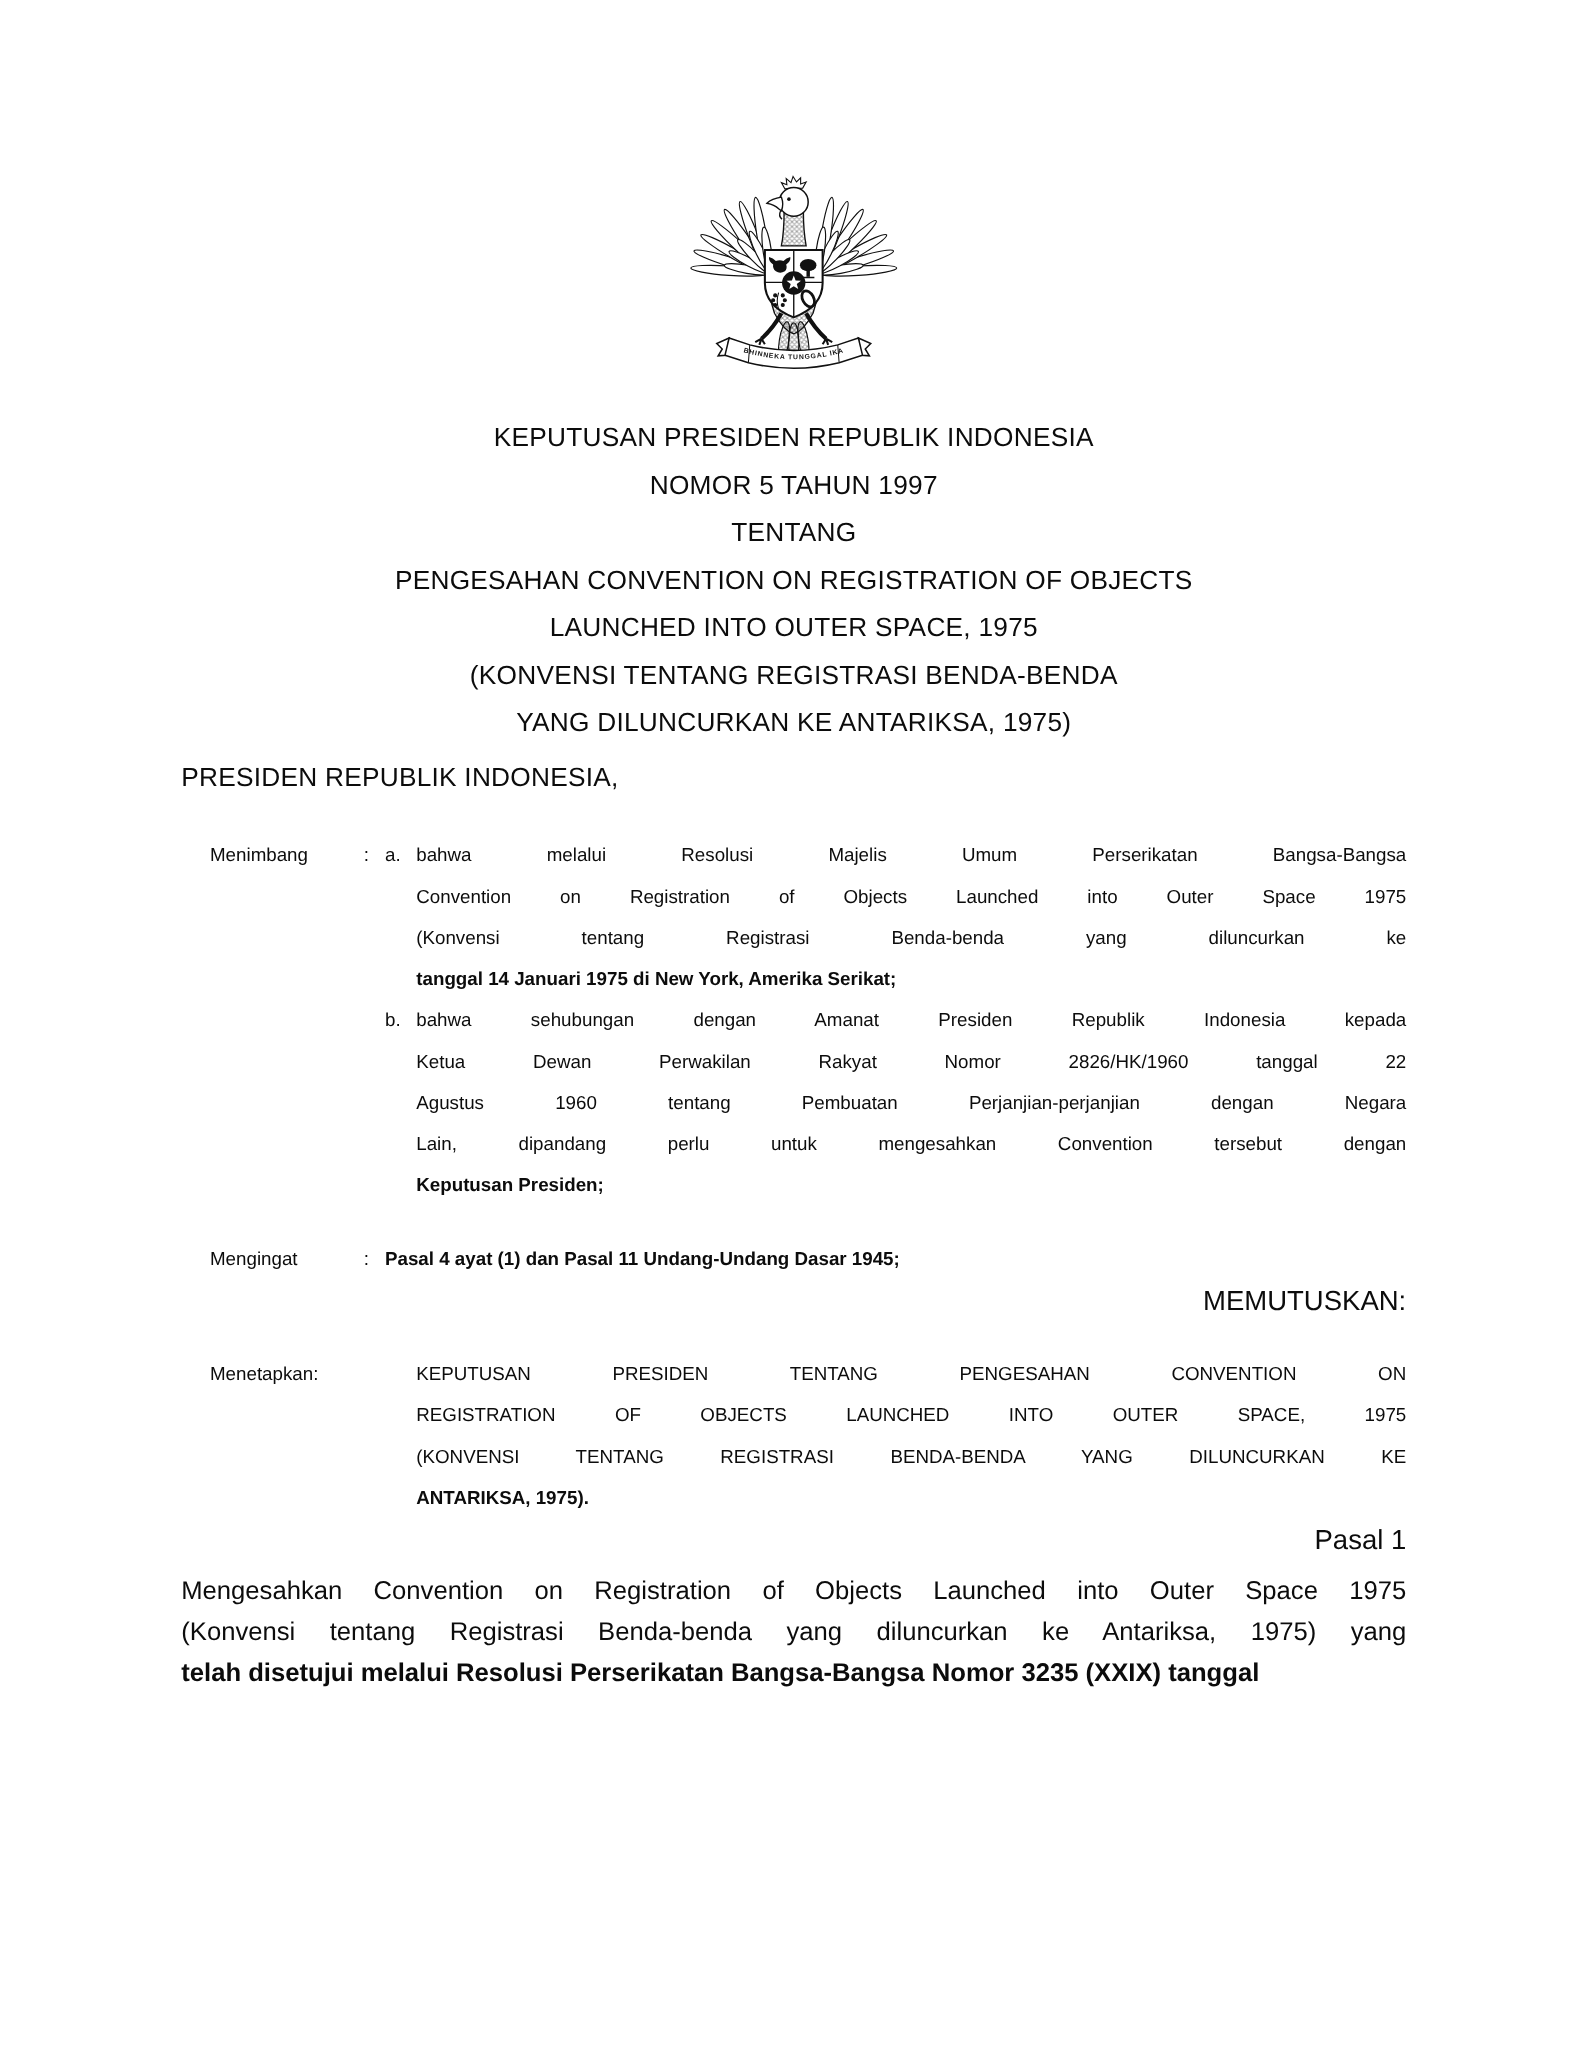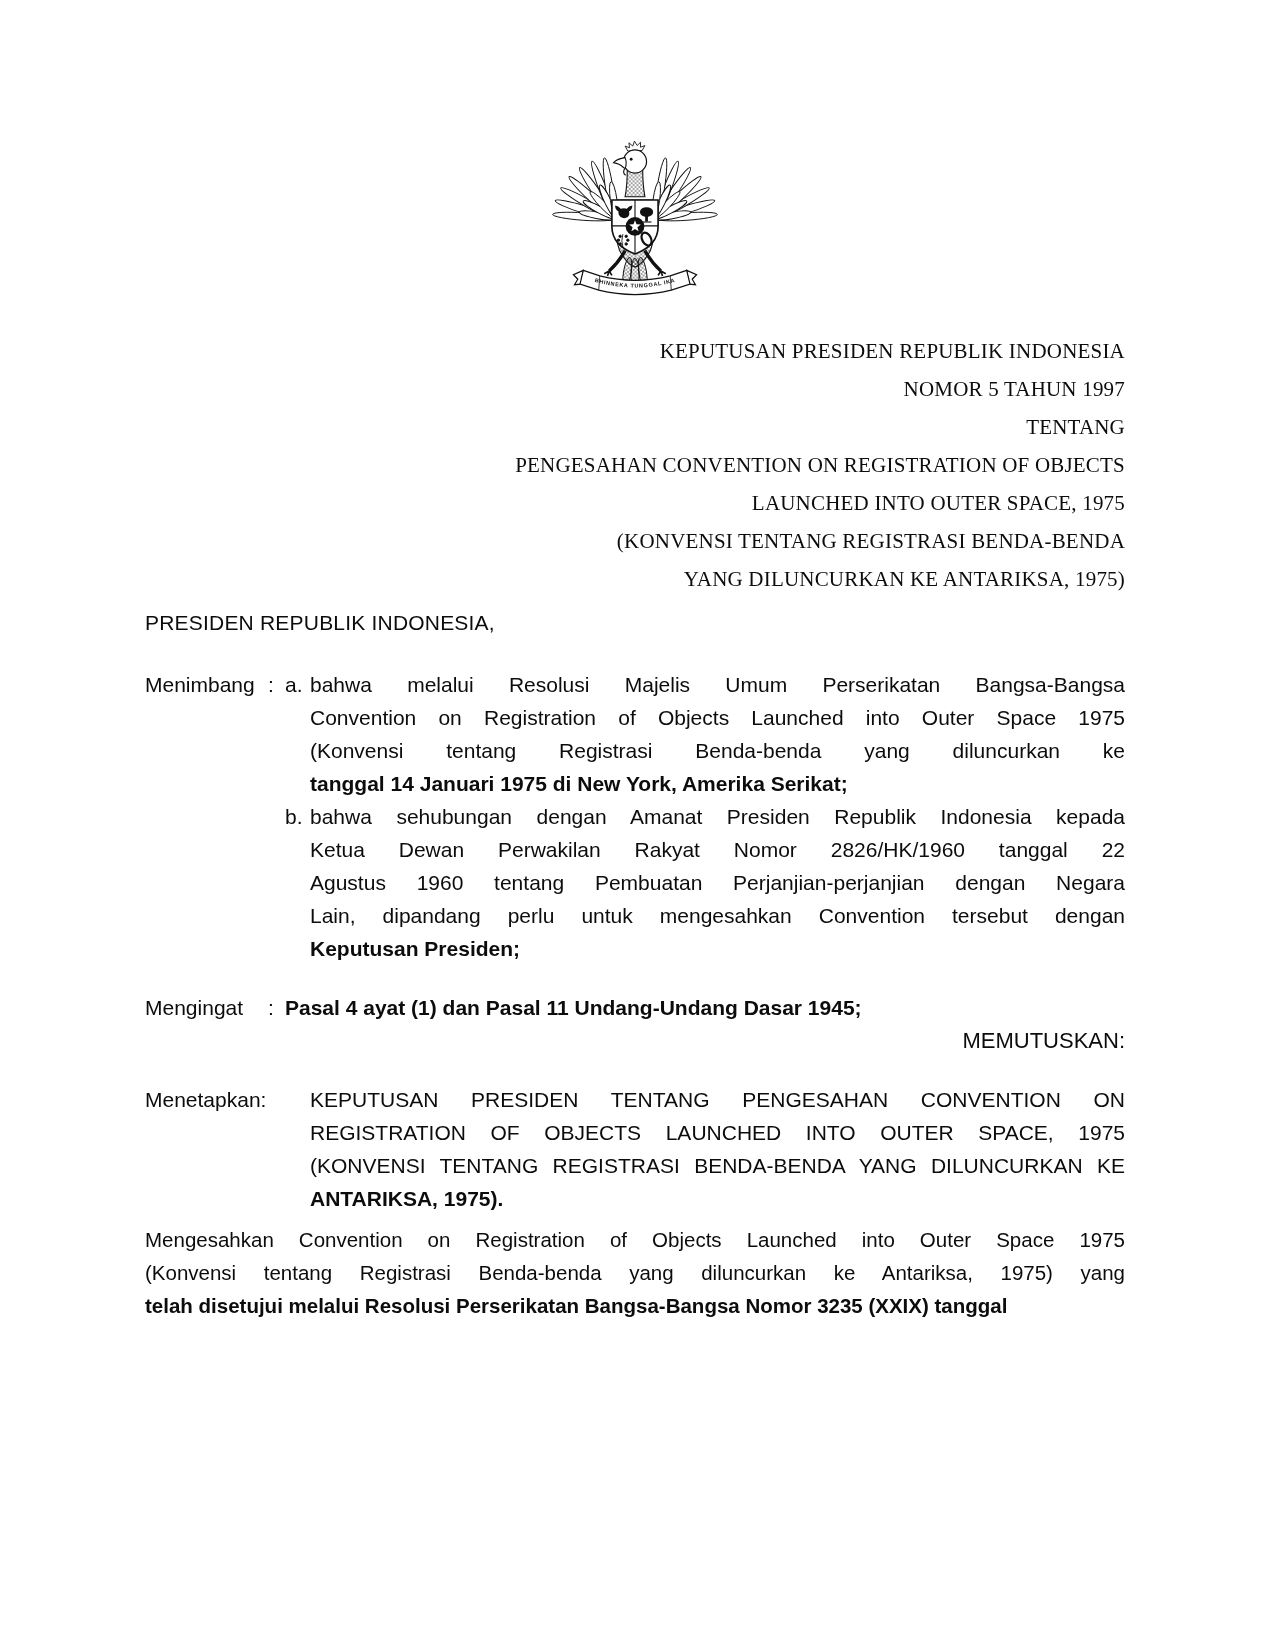--- a/index.html
+++ b/index.html
@@ -25,38 +25,38 @@
   .emblem-wrap {
     text-align: center;
     height: 168px;
     margin-bottom: 26px;
   }
   .emblem-wrap svg {
     width: 176px;
     height: 168px;
   }
   .title-block {
-    text-align: right;
+    text-align: center;
     font-size: 21px;
     line-height: 38px;
     letter-spacing: 0.2px;
-    font-family: Liberation Serif, serif;
   }
   .salutation {
     text-align: left;
     font-size: 21px;
     line-height: 38px;
     margin-top: 6px;
     letter-spacing: 0.2px;
   }
   .clause {
     display: flex;
-    font-size: 21px;
+    font-size: 15px;
     line-height: 33px;
     margin-top: 26px;
+    margin-left: 23px;
   }
   .clause-label { width: 123px; flex: none; }
   .clause-colon { width: 17px; flex: none; }
   .clause-body  { flex: 1; min-width: 0; }
   .menetapkan-label { width: 165px; flex: none; }
   .item { display: flex; }
   .item-marker { width: 25px; flex: none; }
   .item-text { flex: 1; min-width: 0; }
   .jline {
     text-align: justify;
@@ -280,20 +280,21 @@
   <div class="clause">
     <div class="menetapkan-label">Menetapkan:</div>
     <div class="clause-body">
       <div class="jline">KEPUTUSAN PRESIDEN TENTANG PENGESAHAN CONVENTION ON</div>
       <div class="jline">REGISTRATION OF OBJECTS LAUNCHED INTO OUTER SPACE, 1975</div>
       <div class="jline">(KONVENSI TENTANG REGISTRASI BENDA-BENDA YANG DILUNCURKAN KE</div>
       <div class="jline-last">ANTARIKSA, 1975).</div>
     </div>
   </div>
 
+  <div class="center-heading">Pasal 1</div>
 
   <div class="paragraph">
     <div class="jline">Mengesahkan Convention on Registration of Objects Launched into Outer Space 1975</div>
     <div class="jline">(Konvensi tentang Registrasi Benda-benda yang diluncurkan ke Antariksa, 1975) yang</div>
     <div class="jline-last">telah disetujui melalui Resolusi Perserikatan Bangsa-Bangsa Nomor 3235 (XXIX) tanggal</div>
   </div>
 
 </div>
 
 </body></html>

